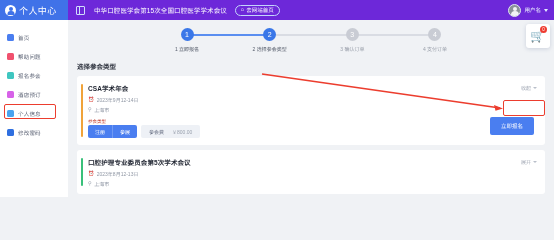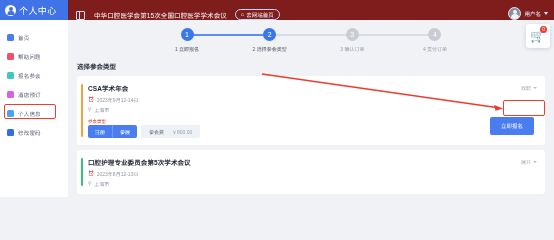--- a/index.html
+++ b/index.html
@@ -7,22 +7,22 @@
     width: 554px; height: 197px;
     overflow: hidden;
     font-family: "Liberation Sans", "DejaVu Sans", sans-serif;
     background: #f0f2f5;
   }
   #app { position: relative; width: 554px; height: 197px; }
 
   
   .topbar {
     position: absolute; top: 0; left: 0; width: 554px; height: 20px;
-    background: #7f1d1d;
-    display: flex; align-items: flex-end;
+    background: #6d28d9;
+    display: flex; align-items: center;
   }
   .brand {
     width: 68px; height: 20px; flex: 0 0 68px;
     background: #4072e8;
     display: flex; align-items: center; gap: 3px;
     padding-left: 5px;
   }
   .brand-avatar {
     width: 11px; height: 11px; border-radius: 50%;
     background: #ffffff;

